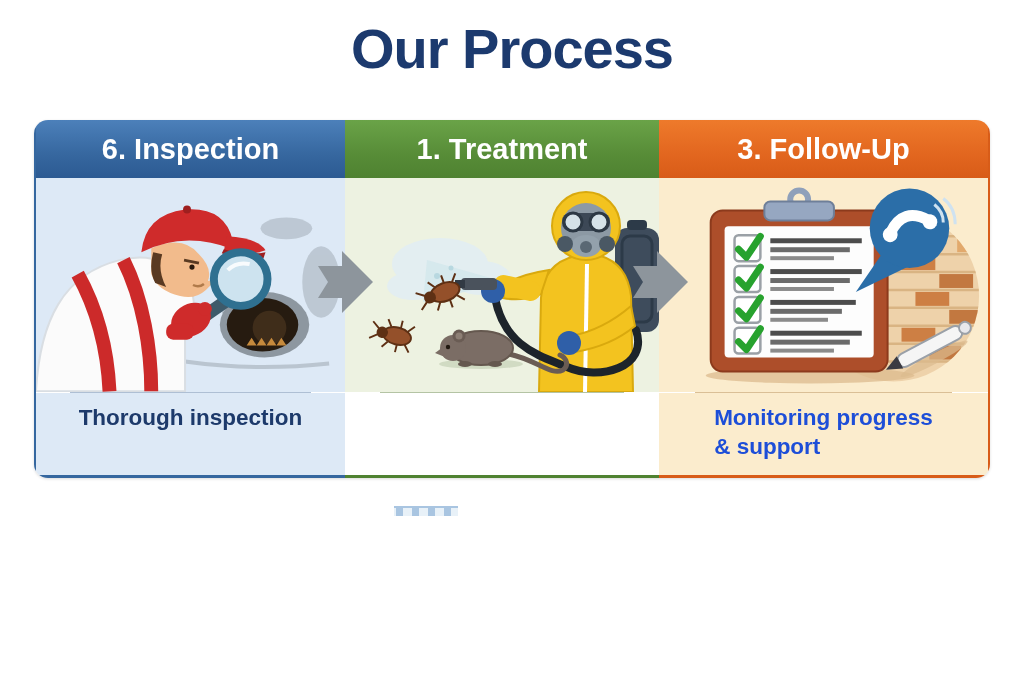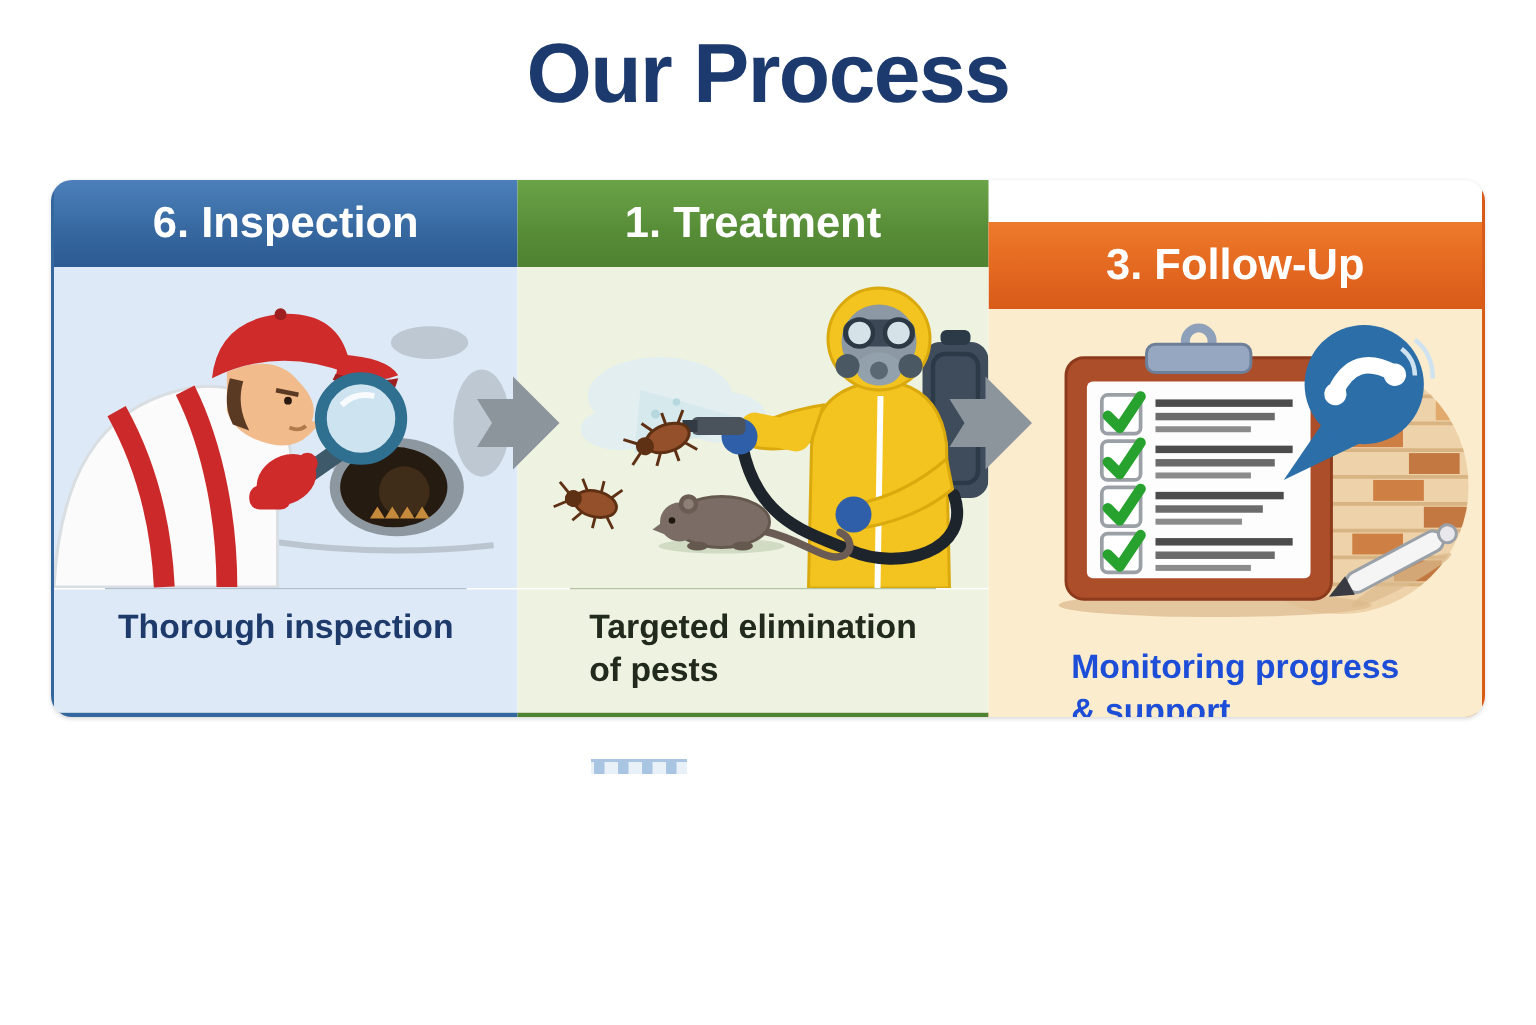--- a/index.html
+++ b/index.html
@@ -20,21 +20,21 @@
   .col{display:flex;flex-direction:column;box-sizing:border-box;}
   .col1{width:311px;border-left:2px solid #35679f;border-bottom:3px solid #35679f;}
   .col2{width:314px;border-bottom:3px solid #4f8231;}
   .col3{width:331px;border-right:2px solid #d85c18;border-bottom:3px solid #d85c18;}
   .hdr{
     height:58px;flex:0 0 58px;display:flex;align-items:center;justify-content:center;
     color:#ffffff;font-size:29px;font-weight:bold;
   }
   .col1 .hdr{background:linear-gradient(180deg,#4c80ba 0%,#36679f 60%,#2c5a92 100%);}
   .col2 .hdr{background:linear-gradient(180deg,#6aa348 0%,#578c37 60%,#4f8231 100%);}
-  .col3 .hdr{background:linear-gradient(180deg,#ee7a2b 0%,#e2661f 60%,#d85c18 100%);margin-top:28px;}
+  .col3 .hdr{background:linear-gradient(180deg,#ee7a2b 0%,#e2661f 60%,#d85c18 100%);}
   .body{height:214px;flex:0 0 214px;position:relative;}
   .col1 .body,.col1 .cap{background:#dde9f6;}
   .col2 .body,.col2 .cap{background:#edf2e1;}
   .col3 .body,.col3 .cap{background:#fbeccd;}
   .body svg{position:absolute;left:0;top:0;width:100%;height:100%;}
   .cap{flex:1;display:flex;flex-direction:column;align-items:center;justify-content:flex-start;}
   .divider{width:78%;height:1px;margin:0 auto;}
   .col1 .divider{background:#aebfd4;}
   .col2 .divider{background:#b4c4a4;}
   .col3 .divider{background:#dabf96;}
@@ -182,26 +182,20 @@
             <polygon points="90,175 105,164 105,181" fill="#7b6d65"></polygon>
             <circle cx="114" cy="158" r="6.5" fill="#6a5c54"></circle>
             <circle cx="114" cy="158" r="3.5" fill="#8d7f75"></circle>
             <circle cx="103" cy="169" r="2.2" fill="#201810"></circle>
             <ellipse cx="120" cy="186" rx="7" ry="3" fill="#65584f"></ellipse>
             <ellipse cx="150" cy="186" rx="7" ry="3" fill="#65584f"></ellipse>
           </g>
         </svg>
       </div>
       <div class="divider"></div>
-      <div class="cap">
-        <div class="cap-text">
-          <span>Targeted elimination</span><br>
-          <span>of pests</span>
-        </div>
-      </div>
     </div>
 
     <div class="col col3">
       <div class="hdr">3. Follow-Up</div>
       <div class="body">
         <svg viewBox="0 0 331 214">
           <defs>
               <clipPath id="brickClip">
                 <circle cx="236" cy="118" r="86"></circle>
               </clipPath>

